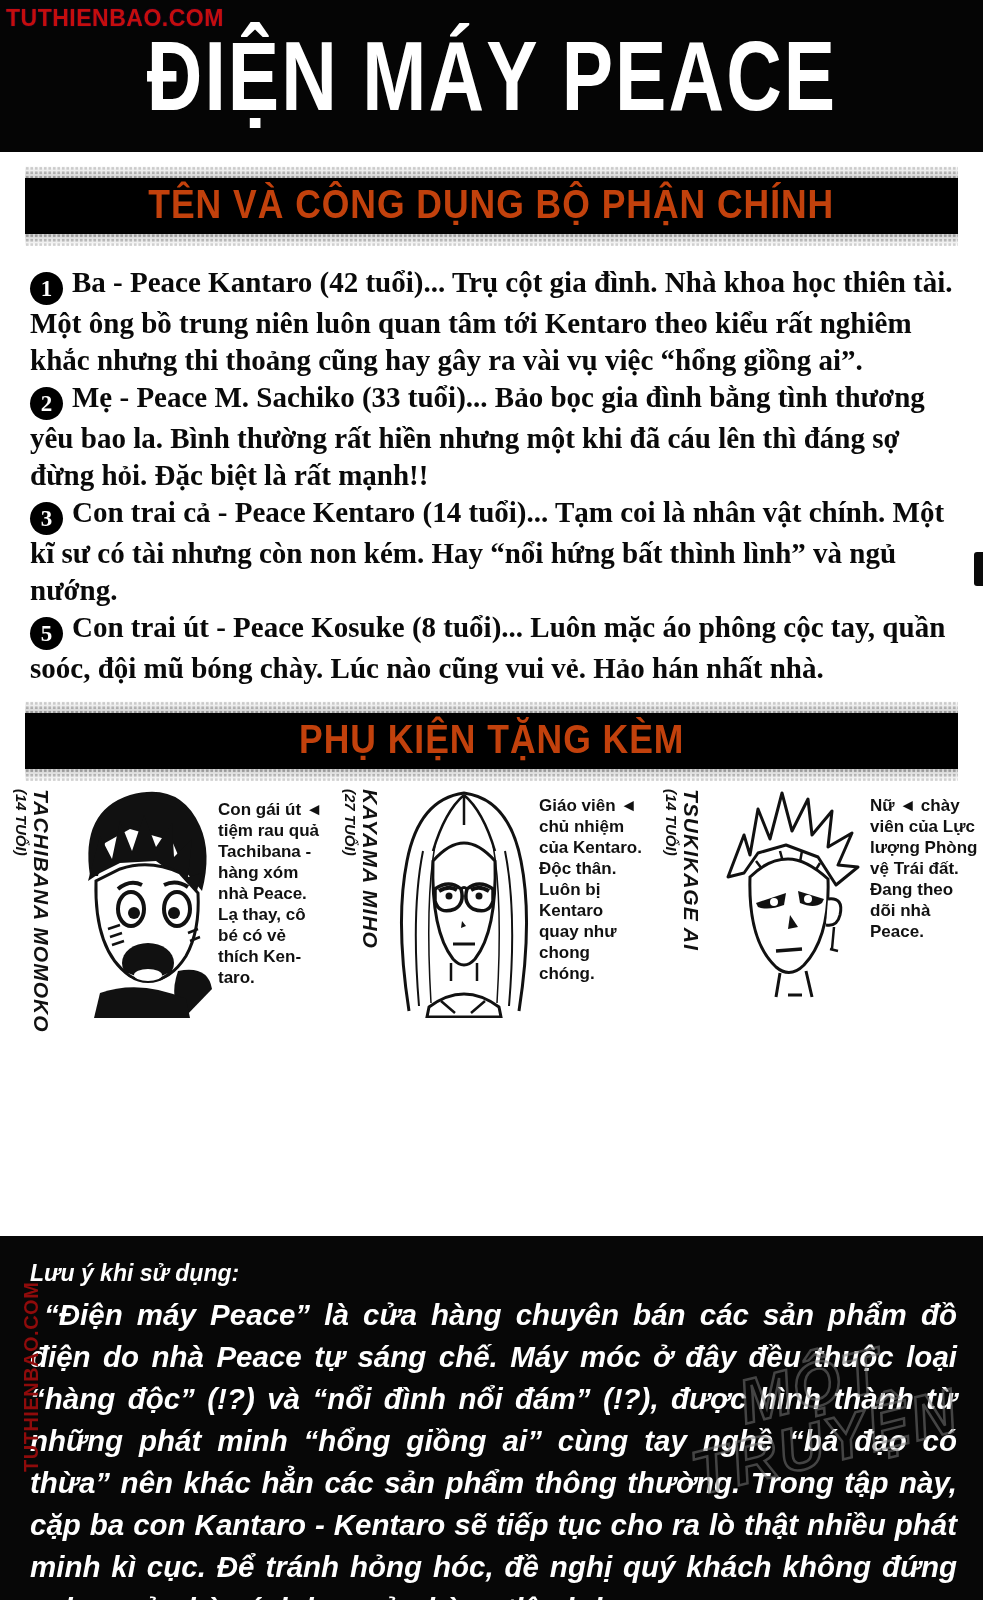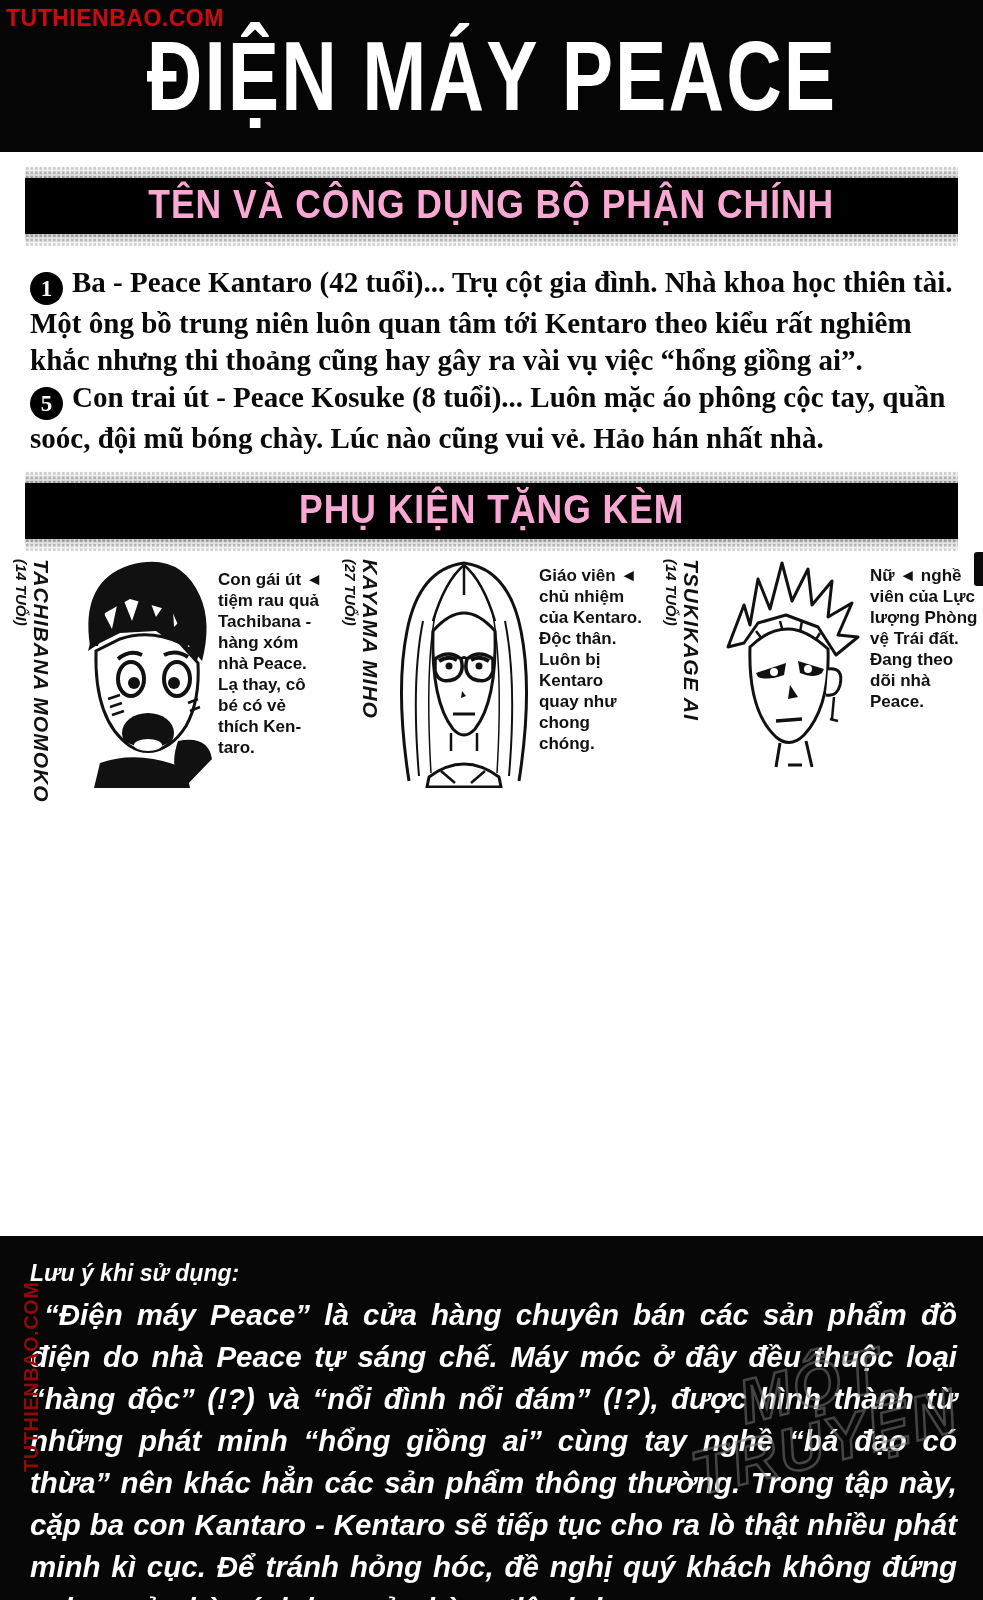--- a/index.html
+++ b/index.html
@@ -33,21 +33,21 @@
     margin:14px 25px 0 25px;
     background-color:#fff;
     background-image:
       linear-gradient(to bottom, rgba(255,255,255,.85), rgba(0,0,0,.55) 46%, rgba(0,0,0,.55) 54%, rgba(255,255,255,.85)),
       radial-gradient(circle, #000 1.3px, rgba(0,0,0,0) 1.5px);
     background-size:100% 100%, 4.5px 4.5px;
     padding:12px 0;
   }
   .band-core{
     background:#000;
-    color:#f9a8d4;
+    color:#c2410c;
     text-align:center;
     font-weight:bold;
     font-size:37px;
     letter-spacing:1px;
     padding:6px 0 8px 0;
     transform-origin:center;
   }
   .band-core span{display:inline-block;transform:scale(.96,1.12);}
   
   .family-list{
@@ -153,20 +153,22 @@
 </div>
 
 <div class="band">
   <div class="band-core">
     <span>TÊN VÀ CÔNG DỤNG BỘ PHẬN CHÍNH</span>
   </div>
 </div>
 
 <div class="family-list">
   <p class="family-item"><span class="num-badge">1</span><span>Ba - Peace Kantaro (42 tuổi)... Trụ cột gia đình. Nhà khoa học thiên tài. Một ông bồ trung niên luôn quan tâm tới Kentaro theo kiểu rất nghiêm khắc nhưng thi thoảng cũng hay gây ra vài vụ việc “hổng giồng ai”.</span></p>
+  <p class="family-item"><span class="num-badge">2</span><span>Mẹ - Peace M. Sachiko (33 tuổi)... Bảo bọc gia đình bằng tình thương yêu bao la. Bình thường rất hiền nhưng một khi đã cáu lên thì đáng sợ đừng hỏi. Đặc biệt là rất mạnh!!</span></p>
+  <p class="family-item"><span class="num-badge">3</span><span>Con trai cả - Peace Kentaro (14 tuổi)... Tạm coi là nhân vật chính. Một kĩ sư có tài nhưng còn non kém. Hay “nổi hứng bất thình lình” và ngủ nướng.</span></p>
   <p class="family-item"><span class="num-badge">5</span><span>Con trai út - Peace Kosuke (8 tuổi)... Luôn mặc áo phông cộc tay, quần soóc, đội mũ bóng chày. Lúc nào cũng vui vẻ. Hảo hán nhất nhà.</span></p>
 </div>
 
 <div class="band">
   <div class="band-core">
     <span>PHỤ KIỆN TẶNG KÈM</span>
   </div>
 </div>
 
 <div class="chars">
@@ -266,21 +268,21 @@
 
       <path d="M80 134 l8 12 -10 2z" fill="#111"></path>
 
       <path d="M66 170 l26 -2" stroke="#111" stroke-width="3.5"></path>
 
       <path d="M118 118 q16 -2 12 16 q-3 12 -14 10" fill="#fff" stroke="#111" stroke-width="3"></path>
       <path d="M124 146 l-2 22 M120 168 l8 2" stroke="#111" stroke-width="2.5"></path>
 
       <path d="M70 192 l-4 24 M96 190 l6 26 M78 214 l14 0" stroke="#111" stroke-width="3"></path>
     </svg>
-    <div class="char-desc">Nữ ◄ nghề viên của Lực lượng Phòng vệ Trái đất. Đang theo dõi nhà Peace.</div>
+    <div class="char-desc">Nữ ◄ chày viên của Lực lượng Phòng vệ Trái đất. Đang theo dõi nhà Peace.</div>
   </div>
 
 </div>
 
 <div class="notice">
   <div class="notice-title">Lưu ý khi sử dụng:</div>
   <div class="notice-body">“Điện máy Peace” là cửa hàng chuyên bán các sản phẩm đồ điện do nhà Peace tự sáng chế. Máy móc ở đây đều thuộc loại “hàng độc” (!?) và “nổi đình nổi đám” (!?), được hình thành từ những phát minh “hổng giồng ai” cùng tay nghề “bá đạo có thừa” nên khác hẳn các sản phẩm thông thường. Trong tập này, cặp ba con Kantaro - Kentaro sẽ tiếp tục cho ra lò thật nhiều phát minh kì cục. Để tránh hỏng hóc, đề nghị quý khách không đứng coi cọp ở nhà sách hay cửa hàng tiện lợi.</div>
   <div class="ghost">
     <div>MỘT</div>
     <div>TRUYỆN</div>

